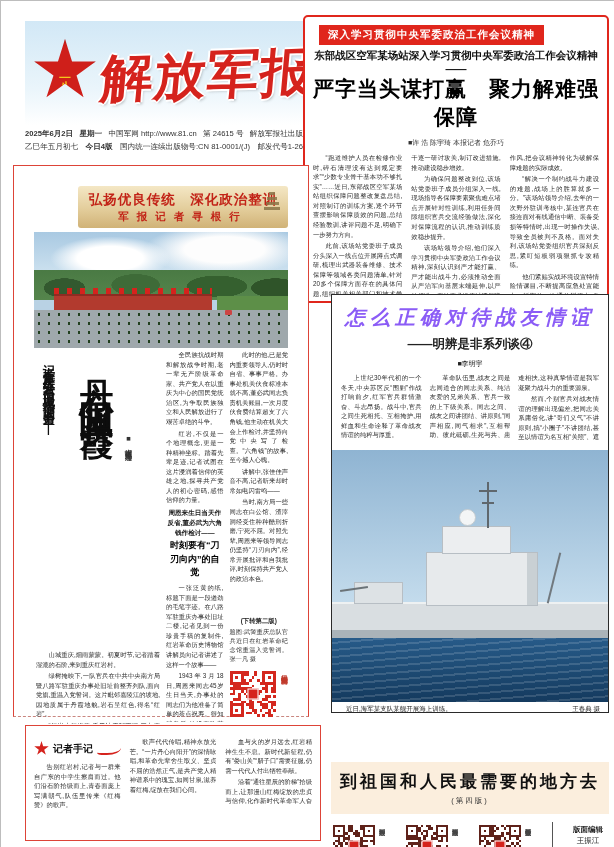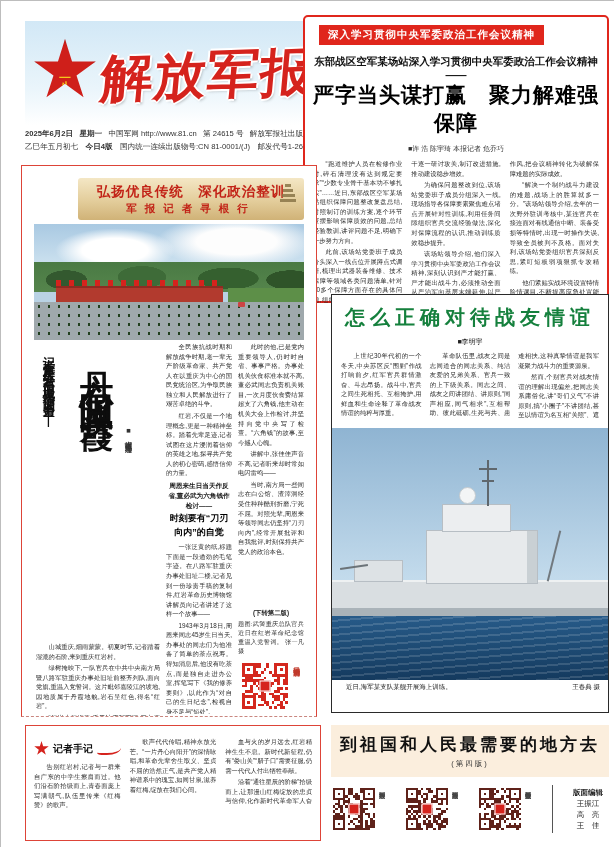--- a/index.html
+++ b/index.html
@@ -25,29 +25,29 @@
     white-space:nowrap;}
   .dateline{left:24px;top:128px;width:278px;font-size:7.6px;color:#333;}
   .dateline .row{display:flex;justify-content:space-between;margin-bottom:3px;white-space:nowrap;}
   .dateline b{font-weight:bold;}
 
   
   .top-box{left:302px;top:14px;width:306px;height:288px;border:2px solid #e0261c;border-radius:5px;
     background:#fff;box-sizing:border-box;padding:0 8px;}
   .chip{display:inline-block;margin:8px 0 0 6px;background:#e0261c;color:#fff;
     font-size:10.5px;font-weight:bold;padding:3px 9px;letter-spacing:1px;}
-  .top-kicker{text-align:center;font-size:10.5px;font-weight:bold;margin-top:10px;color:#111;}
+  .top-kicker{text-align:center;font-size:10.5px;font-weight:bold;margin-top:4px;color:#111;}
   .top-headline{text-align:center;font-size:21px;font-weight:900;letter-spacing:1px;
     color:#000;font-family:"Liberation Serif",serif;}
   .top-byline{text-align:center;font-size:7px;margin:7px 0 5px 0;color:#333;}
   .top-body{column-count:3;column-gap:9px;height:158px;}
 
   
-  .left-box{left:20px;top:164px;width:296px;height:552px;border:1px solid #dd4438;border-bottom:1px dashed #c9867f;
-    box-sizing:border-box;padding:12px;background:#fff;}
+  .left-box{left:12px;top:164px;width:296px;height:552px;border:1px solid #dd4438;border-bottom:1px dashed #c9867f;
+    box-sizing:border-box;padding:20px;background:#fff;}
   .roots{margin-left:44px;height:42px;border-radius:3px;position:relative;
     background:linear-gradient(180deg,#f4e7c5 0%,#e3cd9b 55%,#d0b277 100%);
     display:flex;flex-direction:column;align-items:center;justify-content:center;}
   .roots .l1{color:#c22317;font-weight:900;font-size:13.5px;letter-spacing:1px;}
   .roots .l2{color:#c22317;font-weight:bold;font-size:10.5px;letter-spacing:8px;margin-top:1px;}
   .pagoda{position:absolute;right:8px;top:4px;width:16px;height:34px;opacity:.85;}
   .pagoda i{display:block;background:#8a7648;height:3px;margin:2px auto;}
   .pagoda i:nth-child(1){width:6px;}.pagoda i:nth-child(2){width:10px;}
   .pagoda i:nth-child(3){width:13px;}.pagoda i:nth-child(4){width:16px;}
 
@@ -89,21 +89,21 @@
   .turn-note{font-size:6.4px;font-weight:bold;text-align:center;margin:2px 0;}
   .tiny-caption{font-size:6.2px;color:#333;text-align:justify;}
   .qr-row{height:56px;display:flex;align-items:center;justify-content:center;gap:4px;margin-top:2px;}
   .qr{width:46px;height:46px;background:#fff;position:relative;}
   .qr-label{writing-mode:vertical-rl;font-size:6.8px;color:#c0392b;height:48px;line-height:1.25;}
 
   
   .comrade-box{left:330px;top:293px;width:278px;height:419px;border:1.5px solid #2a2a2a;
     box-sizing:border-box;background:#fff;}
   .c-title{text-align:center;font-size:20px;font-weight:900;letter-spacing:5px;margin-top:9px;
-    font-family:"Liberation Serif",serif;color:#15803d;}
+    font-family:"Liberation Serif",serif;color:#8b5cf6;font-style:italic;}
   .c-subtitle{text-align:center;font-size:12.5px;font-weight:bold;margin-top:5px;}
   .c-byline{text-align:center;font-size:7px;margin:6px 0 4px 0;}
   .c-body{column-count:3;column-gap:8px;height:72px;margin:0 9px;}
   .ship{height:252px;margin-top:5px;position:relative;overflow:hidden;background:#a9c6dd;}
   .ship-sky{position:absolute;inset:0;background:linear-gradient(180deg,#8fb4d2 0%,#c3dbec 60%,#dcebf4 72%);}
   .ship-sea{position:absolute;left:0;right:0;bottom:0;height:74px;
     background:repeating-linear-gradient(175deg,rgba(255,255,255,.14) 0 2px,rgba(0,0,0,0) 2px 7px),
                linear-gradient(180deg,#2a6090,#143a5e);}
   .hull{position:absolute;left:0;right:0;bottom:64px;height:34px;background:#d9dee1;
     border-top:2px solid #eef1f2;box-shadow:inset 0 -8px 0 #aab3b9;}
@@ -127,21 +127,21 @@
     font-family:"Liberation Serif",serif;color:#000;}
   .n-body{column-count:3;column-gap:9px;height:74px;margin-top:5px;}
   .n-label{break-inside:avoid;display:flex;align-items:center;gap:4px;margin:4px 0 6px 0;}
   .n-star{width:15px;height:15px;background:#d5231d;flex:0 0 auto;
     clip-path:polygon(50% 0%,61% 35%,98% 35%,68% 57%,79% 91%,50% 70%,21% 91%,32% 57%,2% 35%,39% 35%);}
   .n-swoosh{position:relative;flex:1;height:10px;border-bottom:2px solid #d5231d;border-radius:0 0 60% 20%;}
   .n-label span.txt{font-size:10px;font-weight:900;color:#111;white-space:nowrap;}
 
   
   .p4-box{left:330px;top:724px;width:278px;height:116px;box-sizing:border-box;background:#fff;}
-  .p4-band{height:52px;background:#fbeedd;display:flex;flex-direction:column;align-items:center;justify-content:center;}
+  .p4-band{height:52px;background:#fbeedd;display:flex;flex-direction:column;align-items:center;justify-content:center;margin-top:37px;}
   .p4-headline{font-size:17px;font-weight:900;letter-spacing:3px;font-family:"Liberation Serif",serif;color:#111;}
   .p4-edition{font-size:7.5px;margin-top:3px;color:#333;letter-spacing:2px;}
   .p4-row{display:flex;align-items:center;justify-content:space-between;padding:8px 4px 0 2px;}
   .p4-qr-group{display:flex;align-items:center;gap:3px;}
   .p4-qr{width:42px;height:42px;position:relative;background:#fff;}
   .p4-qr-label{writing-mode:vertical-rl;font-size:6.3px;color:#444;height:44px;line-height:1.3;}
   .p4-div{width:1px;height:48px;background:#555;}
   .p4-editors{font-size:7.5px;line-height:1.5;text-align:center;color:#222;padding-right:2px;}
   .p4-editors .et{font-weight:bold;}
   .qr-logo{position:absolute;left:50%;top:50%;width:9px;height:9px;transform:translate(-50%,-50%);
@@ -356,20 +356,21 @@
                 </svg><div class="qr-logo"></div></div>
             <div class="qr-label">请扫描二维码 浏览更多内容</div>
           </div>
         </div>
       </div>
     </div>
   </div>
 
   <div class="abs comrade-box">
     <div class="c-title">怎么正确对待战友情谊</div>
+    <div class="c-subtitle">——明辨是非系列谈④</div>
     <div class="c-byline">■李明宇</div>
     <div class="c-body t6 clip">
       <p>上世纪30年代初的一个冬天,中央苏区反“围剿”作战打响前夕,红军官兵群情激奋、斗志昂扬。战斗中,官兵之间生死相托、互相掩护,用鲜血和生命诠释了革命战友情谊的纯粹与厚重。</p>
       <p>革命队伍里,战友之间是志同道合的同志关系、纯洁友爱的兄弟关系、官兵一致的上下级关系。同志之间、战友之间讲团结、讲原则,“同声相应,同气相求”,互相帮助、彼此砥砺,生死与共、患难相扶,这种真挚情谊是我军凝聚力战斗力的重要源泉。</p>
       <p>然而,个别官兵对战友情谊的理解出现偏差,把同志关系庸俗化,讲“哥们义气”不讲原则,搞“小圈子”不讲团结,甚至以情谊为名互相“关照”、遮掩问题。这样的“情谊”,背离了我军官兵关系的本质,是必须坚决纠治的错误倾向。</p>
 
     </div>
     <div class="ship">
       <div class="ship-sky"></div>
       <div class="ship-sea"></div>

